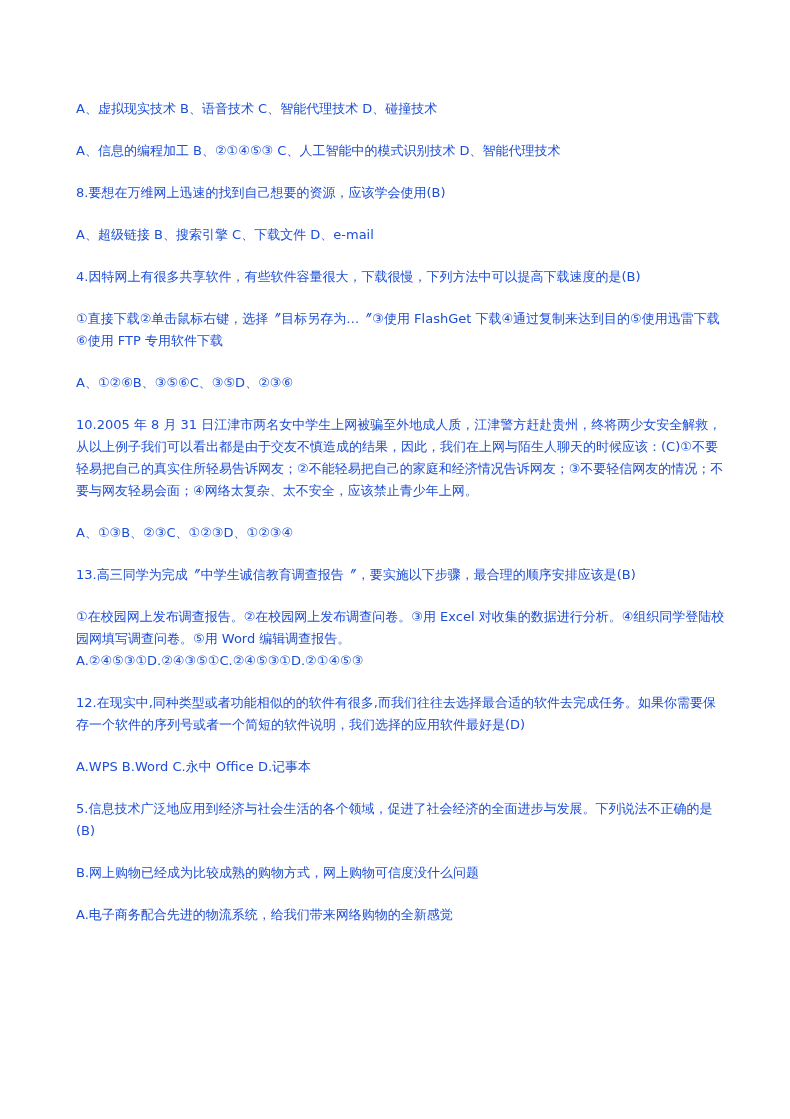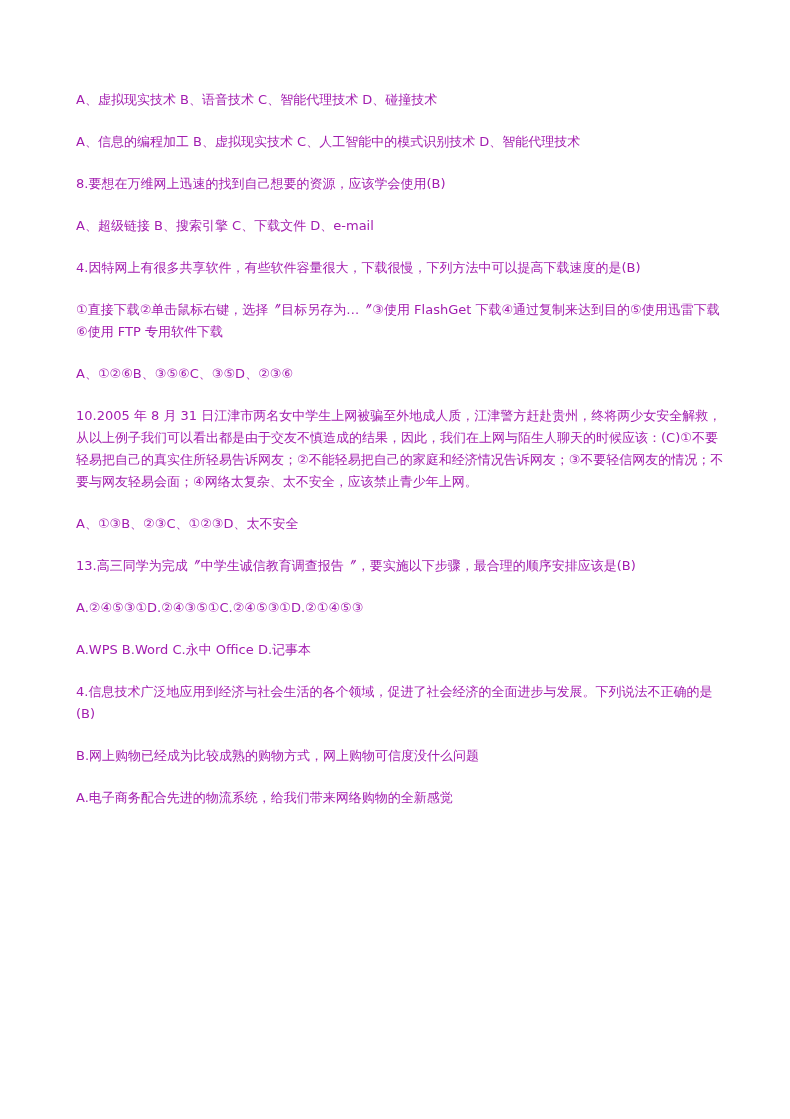--- a/index.html
+++ b/index.html
@@ -1,36 +1,38 @@
 <!DOCTYPE html>
 <html><head>
   <meta charset="utf-8">
   <style>
     html, body { margin: 0; padding: 0; background: #ffffff; }
     body { width: 790px; height: 1119px; overflow: hidden; position: relative; }
     .page {
-      position: absolute; left: 76px; top: 89px; width: 650px;
+      position: absolute; left: 76px; top: 98px; width: 650px;
       font-family: "DejaVu Sans", sans-serif;
-      font-size: 13px; color: #a21caf; line-height: 22px;
+      font-size: 13px; color: #1d4ed8; line-height: 22px;
     }
     .p { margin: 0 0 20px 0; white-space: pre-wrap; word-break: break-all; }
     .p.tight { margin-bottom: 0; }
   </style>
 </head>
 <body>
 
 <div class="page">
   <p class="p">A、虚拟现实技术 B、语音技术 C、智能代理技术 D、碰撞技术</p>
-  <p class="p">A、信息的编程加工 B、虚拟现实技术 C、人工智能中的模式识别技术 D、智能代理技术</p>
+  <p class="p">A、信息的编程加工 B、②①④⑤③ C、人工智能中的模式识别技术 D、智能代理技术</p>
   <p class="p">8.要想在万维网上迅速的找到自己想要的资源，应该学会使用(B)</p>
   <p class="p">A、超级链接 B、搜索引擎 C、下载文件 D、e-mail</p>
   <p class="p">4.因特网上有很多共享软件，有些软件容量很大，下载很慢，下列方法中可以提高下载速度的是(B)</p>
   <p class="p">①直接下载②单击鼠标右键，选择〞目标另存为…〞③使用 FlashGet 下载④通过复制来达到目的⑤使用迅雷下载⑥使用 FTP 专用软件下载</p>
   <p class="p">A、①②⑥B、③⑤⑥C、③⑤D、②③⑥</p>
   <p class="p">10.2005 年 8 月 31 日江津市两名女中学生上网被骗至外地成人质，江津警方赶赴贵州，终将两少女安全解救，从以上例子我们可以看出都是由于交友不慎造成的结果，因此，我们在上网与陌生人聊天的时候应该：(C)①不要轻易把自己的真实住所轻易告诉网友；②不能轻易把自己的家庭和经济情况告诉网友；③不要轻信网友的情况；不要与网友轻易会面；④网络太复杂、太不安全，应该禁止青少年上网。</p>
-  <p class="p">A、①③B、②③C、①②③D、太不安全</p>
+  <p class="p">A、①③B、②③C、①②③D、①②③④</p>
   <p class="p">13.高三同学为完成〞中学生诚信教育调查报告〞，要实施以下步骤，最合理的顺序安排应该是(B)</p>
+  <p class="p tight">①在校园网上发布调查报告。②在校园网上发布调查问卷。③用 Excel 对收集的数据进行分析。④组织同学登陆校园网填写调查问卷。⑤用 Word 编辑调查报告。</p>
   <p class="p">A.②④⑤③①D.②④③⑤①C.②④⑤③①D.②①④⑤③</p>
+  <p class="p">12.在现实中,同种类型或者功能相似的的软件有很多,而我们往往去选择最合适的软件去完成任务。如果你需要保存一个软件的序列号或者一个简短的软件说明，我们选择的应用软件最好是(D)</p>
   <p class="p">A.WPS B.Word C.永中 Office D.记事本</p>
-  <p class="p">4.信息技术广泛地应用到经济与社会生活的各个领域，促进了社会经济的全面进步与发展。下列说法不正确的是(B)</p>
+  <p class="p">5.信息技术广泛地应用到经济与社会生活的各个领域，促进了社会经济的全面进步与发展。下列说法不正确的是(B)</p>
   <p class="p">B.网上购物已经成为比较成熟的购物方式，网上购物可信度没什么问题</p>
   <p class="p">A.电子商务配合先进的物流系统，给我们带来网络购物的全新感觉</p>
 </div>
 
 </body></html>

